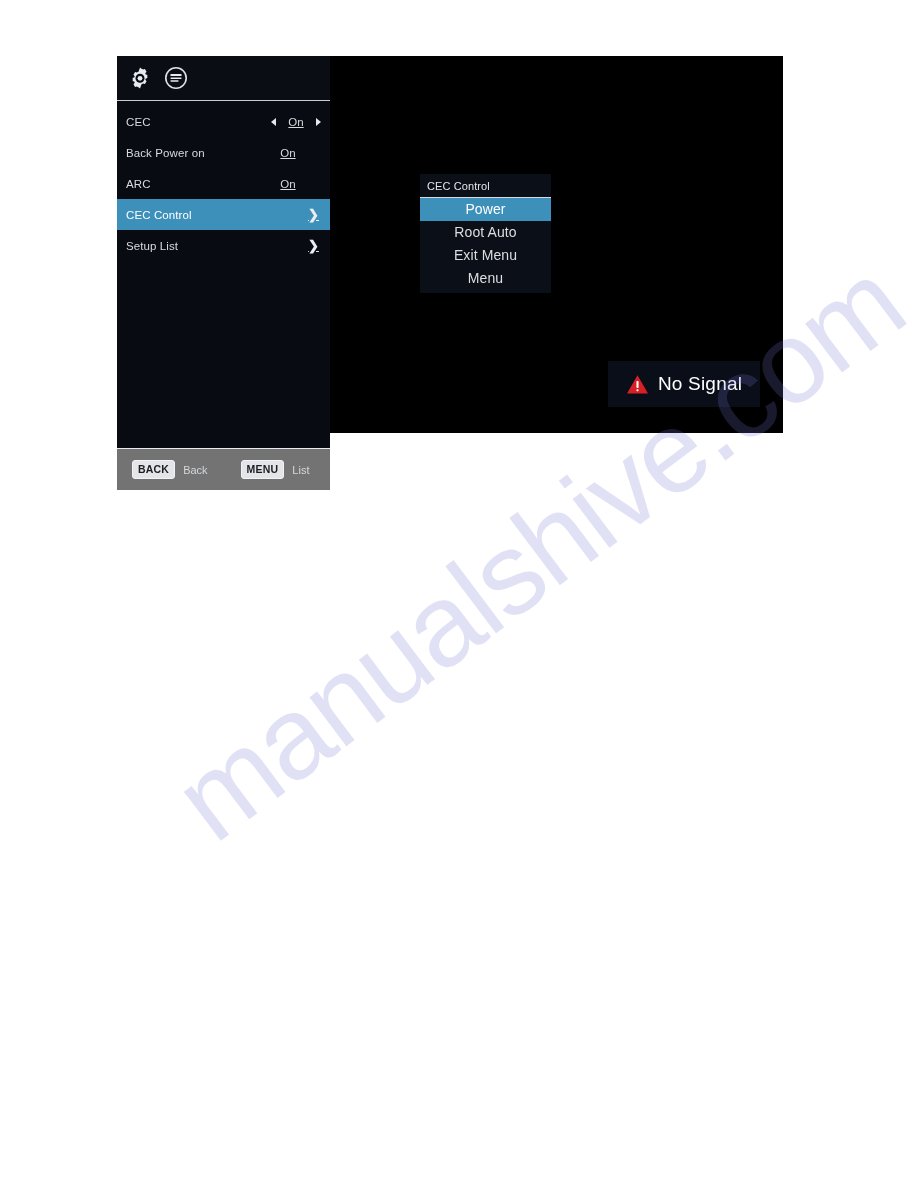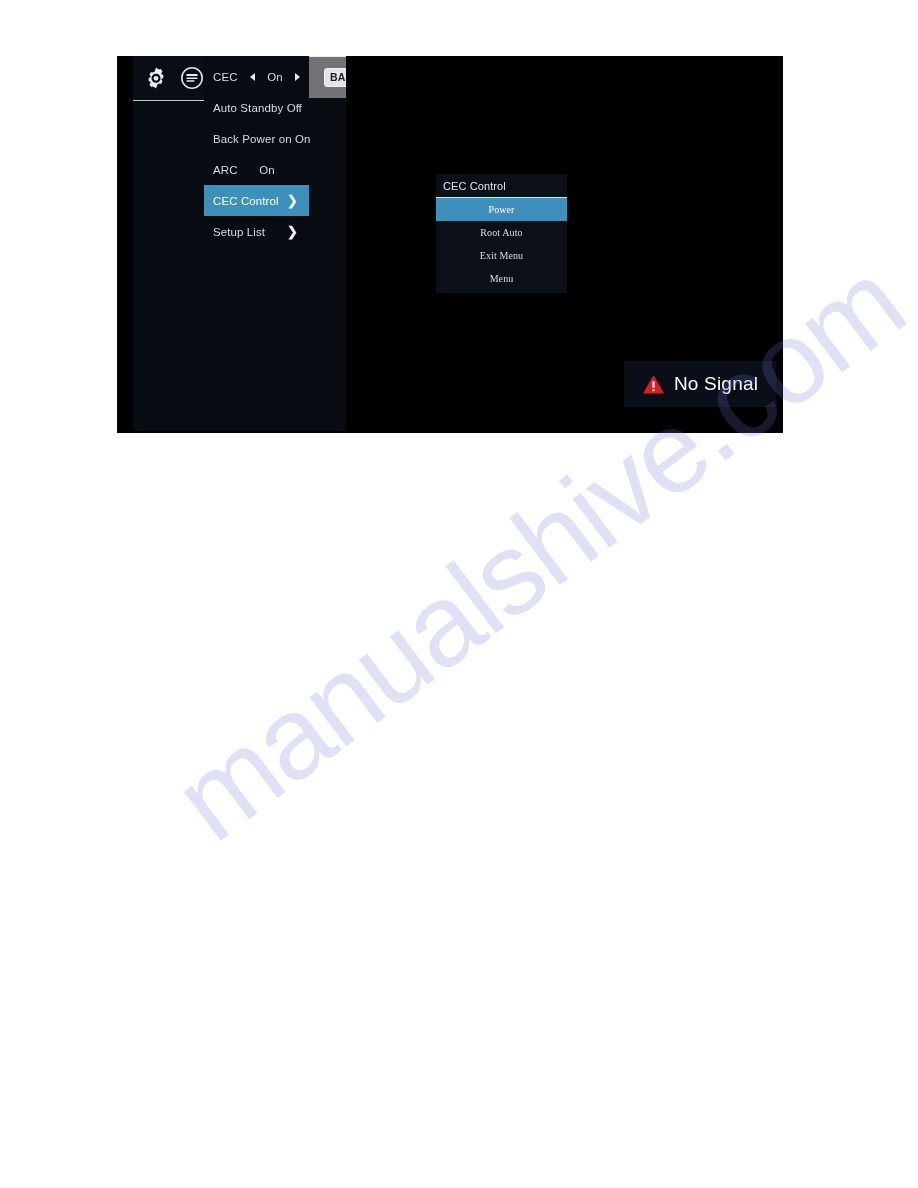--- a/index.html
+++ b/index.html
@@ -50,27 +50,26 @@
     background: #000000;
     display: flex;
     flex-direction: row;
     z-index: 2;
     box-sizing: border-box;
   }
 
   
   #settings-panel {
     width: 213px;
-    height: 375px;
+    height: 434px;
     background: #080b11;
     display: flex;
-    flex-direction: row;
+    flex-direction: column;
     position: relative;
     box-sizing: border-box;
-    margin-left: 16px;
   }
 
   #panel-header {
     height: 45px;
     display: flex;
     align-items: center;
     padding-left: 11px;
     gap: 12px;
     box-sizing: border-box;
     border-bottom: 1.5px solid #c9ccd2;
@@ -103,20 +102,21 @@
   }
   .menu-label {
     flex: 0 0 auto;
     letter-spacing: 0.1px;
   }
   .menu-right {
     margin-left: auto;
     display: flex;
     align-items: center;
     gap: 9px;
+    text-decoration: underline;
   }
   .menu-value {
     font-size: 11.5px;
     color: #d8dade;
     min-width: 22px;
     text-align: center;
   }
   .arrow-left, .arrow-right {
     width: 0; height: 0;
     display: inline-block;
@@ -190,23 +190,22 @@
     padding: 6px 0 5px 7px;
     border-bottom: 1.3px solid #d9dbe0;
     box-sizing: border-box;
     letter-spacing: 0.1px;
   }
   .popup-item {
     height: 23px;
     line-height: 23px;
     text-align: center;
     color: #dcdee2;
-    font-size: 10px;
+    font-size: 14px;
     letter-spacing: 0.1px;
-    font-family: Liberation Serif, serif;
   }
   .popup-item.selected {
     background: #3d90ba;
     color: #ffffff;
   }
 
   #no-signal-badge {
     position: absolute;
     left: 278px;
     top: 305px;
@@ -258,27 +257,20 @@
 
       <div class="menu-row">
         <span class="menu-label">CEC</span>
         <span class="menu-right">
           <span class="arrow-left"></span>
           <span class="menu-value">On</span>
           <span class="arrow-right"></span>
         </span>
       </div>
 
-      <div class="menu-row">
-        <span class="menu-label">Auto Standby</span>
-        <span class="menu-right">
-          <span class="menu-value">Off</span>
-          <span class="value-spacer"></span>
-        </span>
-      </div>
 
       <div class="menu-row">
         <span class="menu-label">Back Power on</span>
         <span class="menu-right">
           <span class="menu-value">On</span>
           <span class="value-spacer"></span>
         </span>
       </div>
 
       <div class="menu-row">

